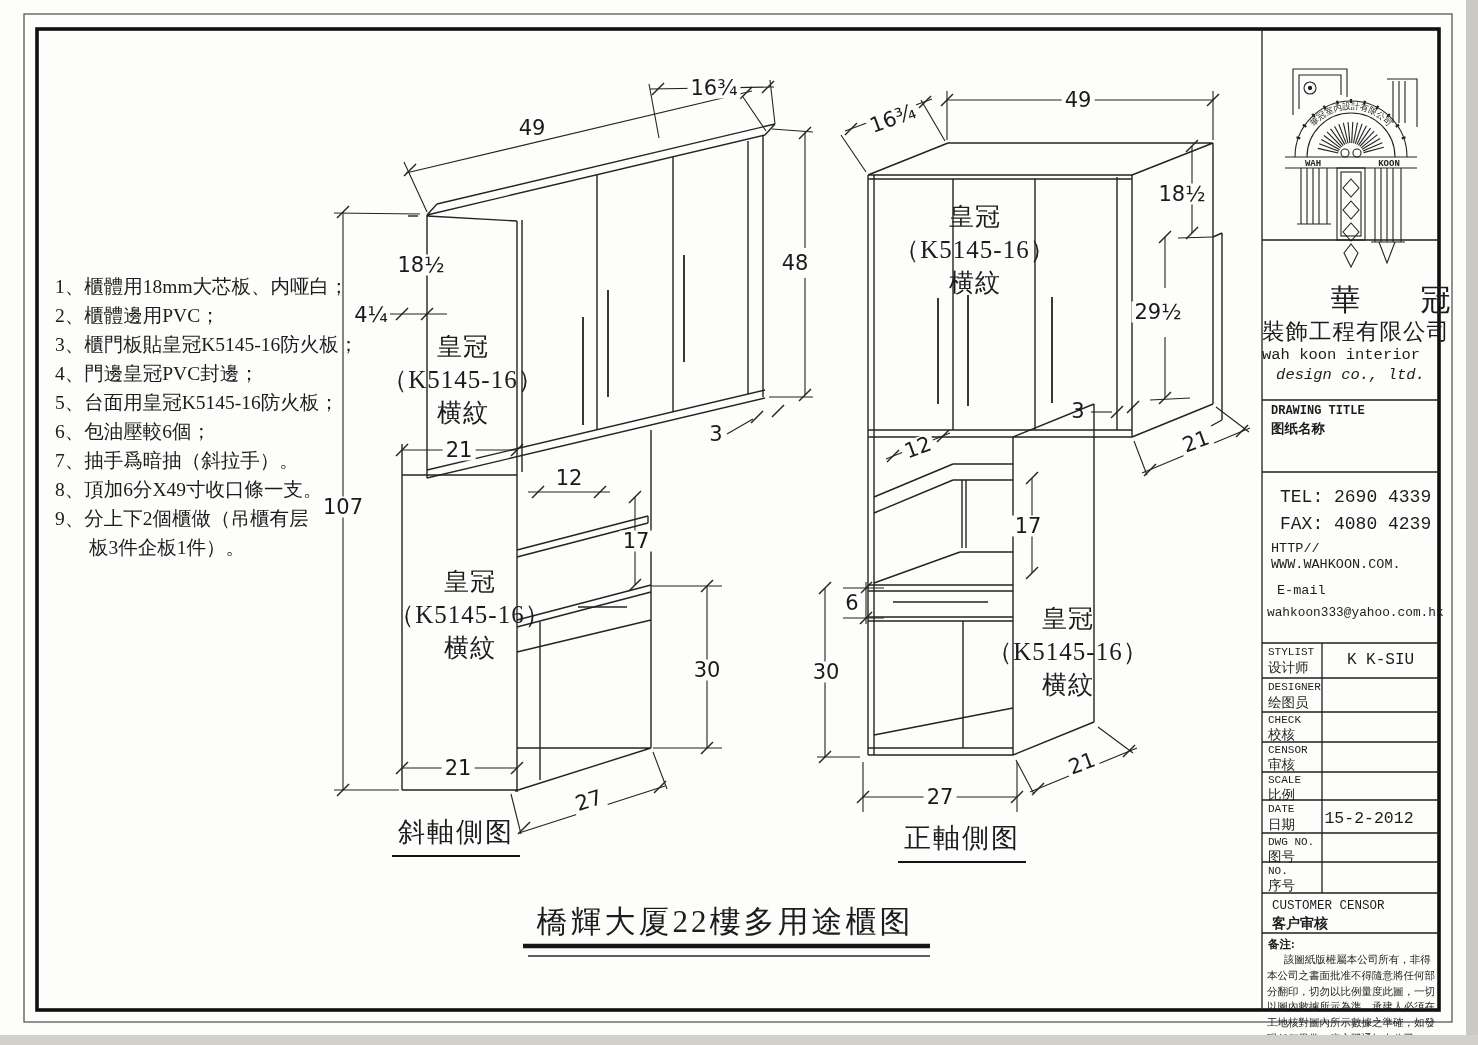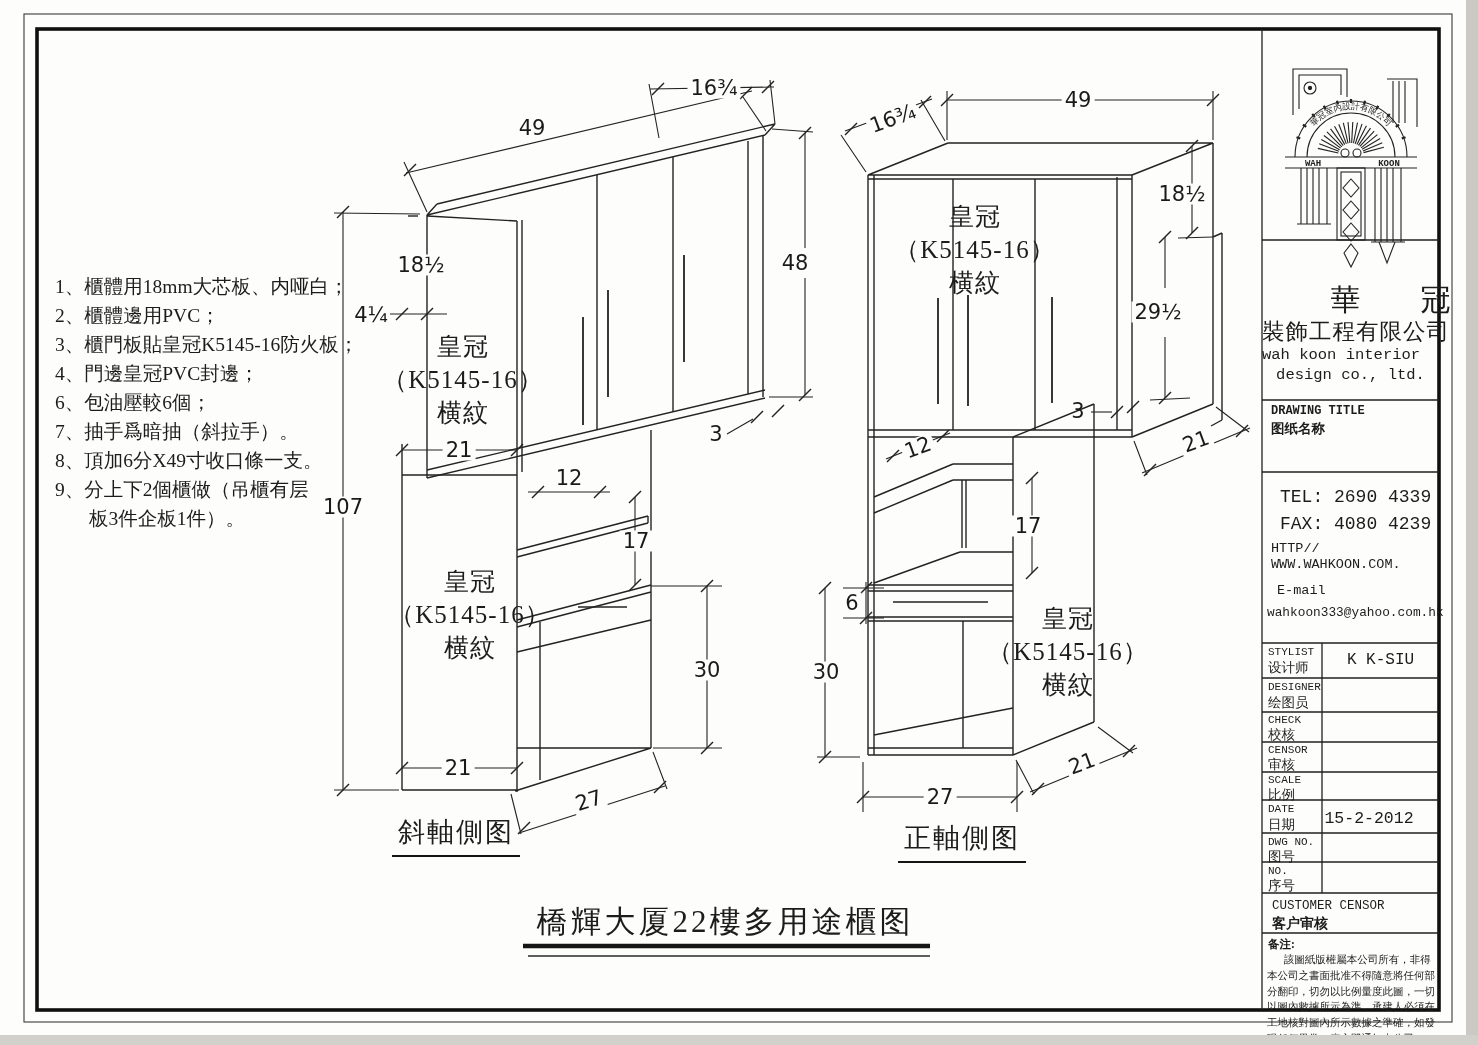--- a/index.html
+++ b/index.html
@@ -20,21 +20,21 @@
        border-bottom:2.5px solid #151515;padding:0 6px 5px;white-space:nowrap;}
   .materials{position:absolute;left:55px;top:272px;font-size:19.5px;line-height:29px;}
   .materials .wrap{padding-left:34px;}
   .sheet-title{position:absolute;left:725px;top:901px;transform:translateX(-50%);
        font-size:31px;letter-spacing:3px;white-space:nowrap;}
   .mono{font-family:"Liberation Mono","DejaVu Sans Mono",monospace;}
   .tb{position:absolute;}
   .tb-cn-top{left:1262px;top:280px;width:177px;text-align:center;font-size:30px;white-space:pre;margin-left:40px;}
   .tb-cn-sub{left:1262px;top:316px;width:180px;text-align:center;font-size:22.5px;letter-spacing:1px;}
   .tb-en1{left:1262px;top:346px;width:152px;text-align:center;font-size:15.5px;}
-  .tb-en2{left:1262px;top:366px;width:177px;text-align:center;font-size:15.5px;}
+  .tb-en2{left:1262px;top:366px;width:177px;text-align:center;font-size:15.5px;font-style:italic;}
   .row-en{font-size:11px;}
   .row-cn{font-size:13.5px;}
   .notes-body{position:absolute;left:1267px;top:952px;width:168px;font-size:10.5px;line-height:1.5;
        white-space:normal;text-indent:1.6em;}
 </style>
 </head>
 <body>
 
 <div class="page">
 
@@ -237,20 +237,21 @@
       <path d="M523,946 L930,946" stroke="#161616" stroke-width="4.5"></path>
       <path d="M528,956 L930,956" stroke="#2a2a2a" stroke-width="1.5"></path>
     </g>
   </svg>
 
   <div class="materials">
     <div>1、櫃體用18mm大芯板、内哑白；</div>
     <div>2、櫃體邊用PVC；</div>
     <div>3、櫃門板貼皇冠K5145-16防火板；</div>
     <div>4、門邊皇冠PVC封邊；</div>
+    <div>5、台面用皇冠K5145-16防火板；</div>
     <div>6、包油壓較6個；</div>
     <div>7、抽手爲暗抽（斜拉手）。</div>
     <div>8、頂加6分X49寸收口條一支。</div>
     <div>9、分上下2個櫃做（吊櫃有层</div>
     <div class="wrap">板3件企板1件）。</div>
   </div>
 
   <div class="dim" style="left:532px;top:128px">49</div>
   <div class="dim bgw" style="left:714px;top:88px">16¾</div>
   <div class="dim bgw" style="left:421px;top:265px">18½</div>

